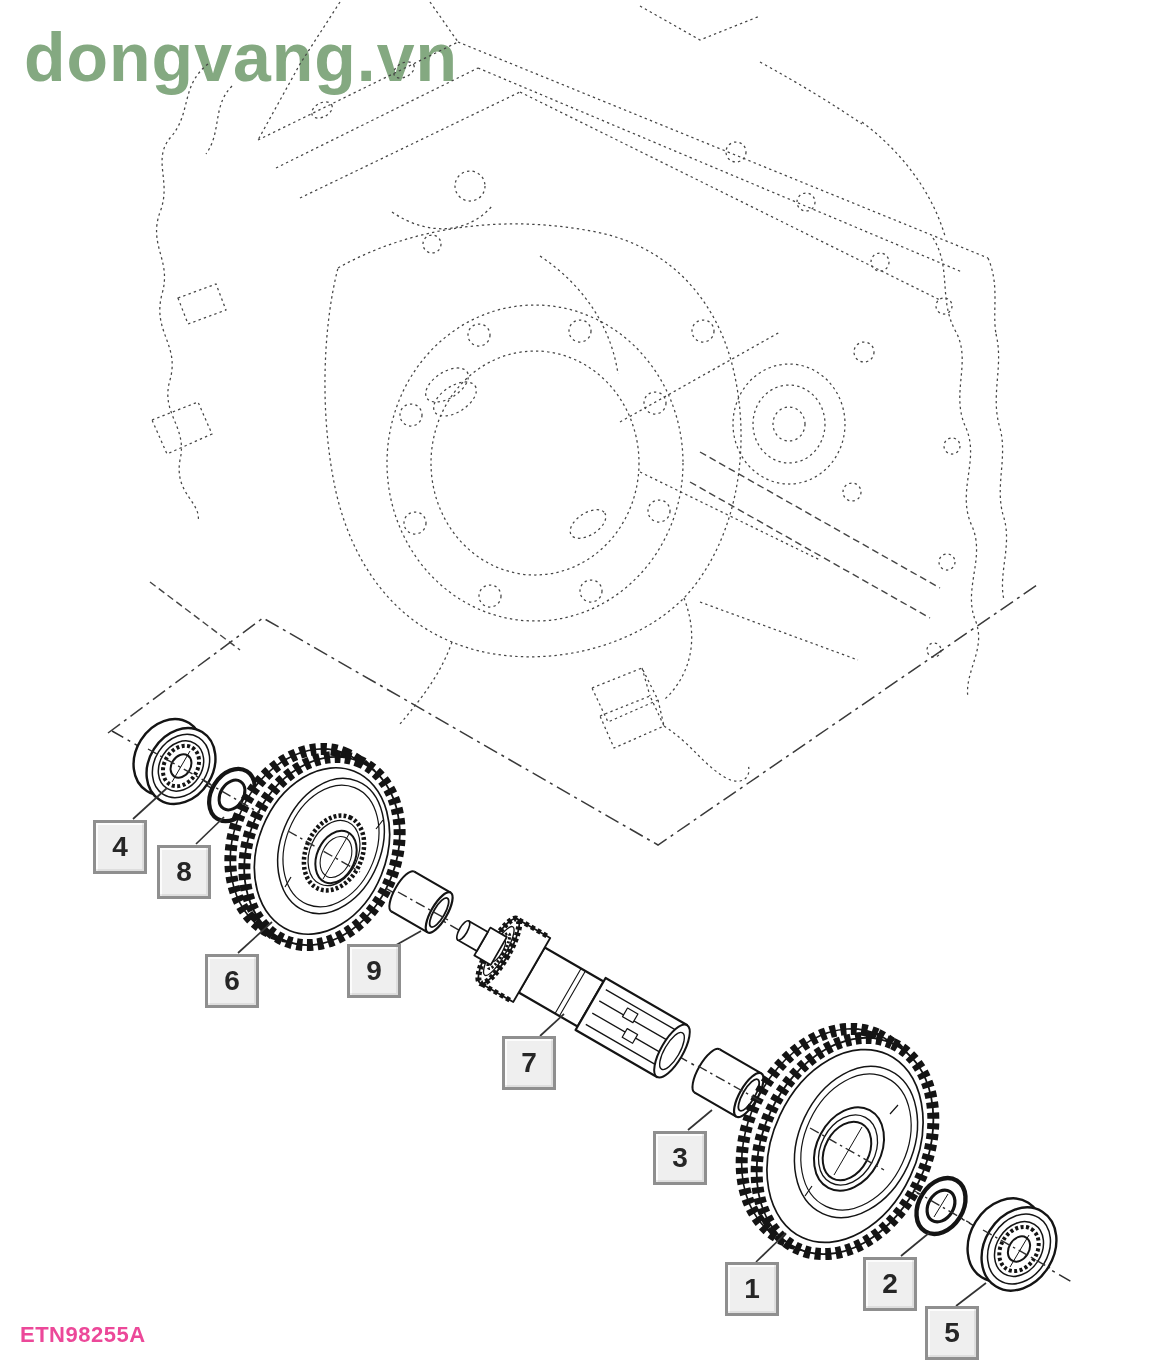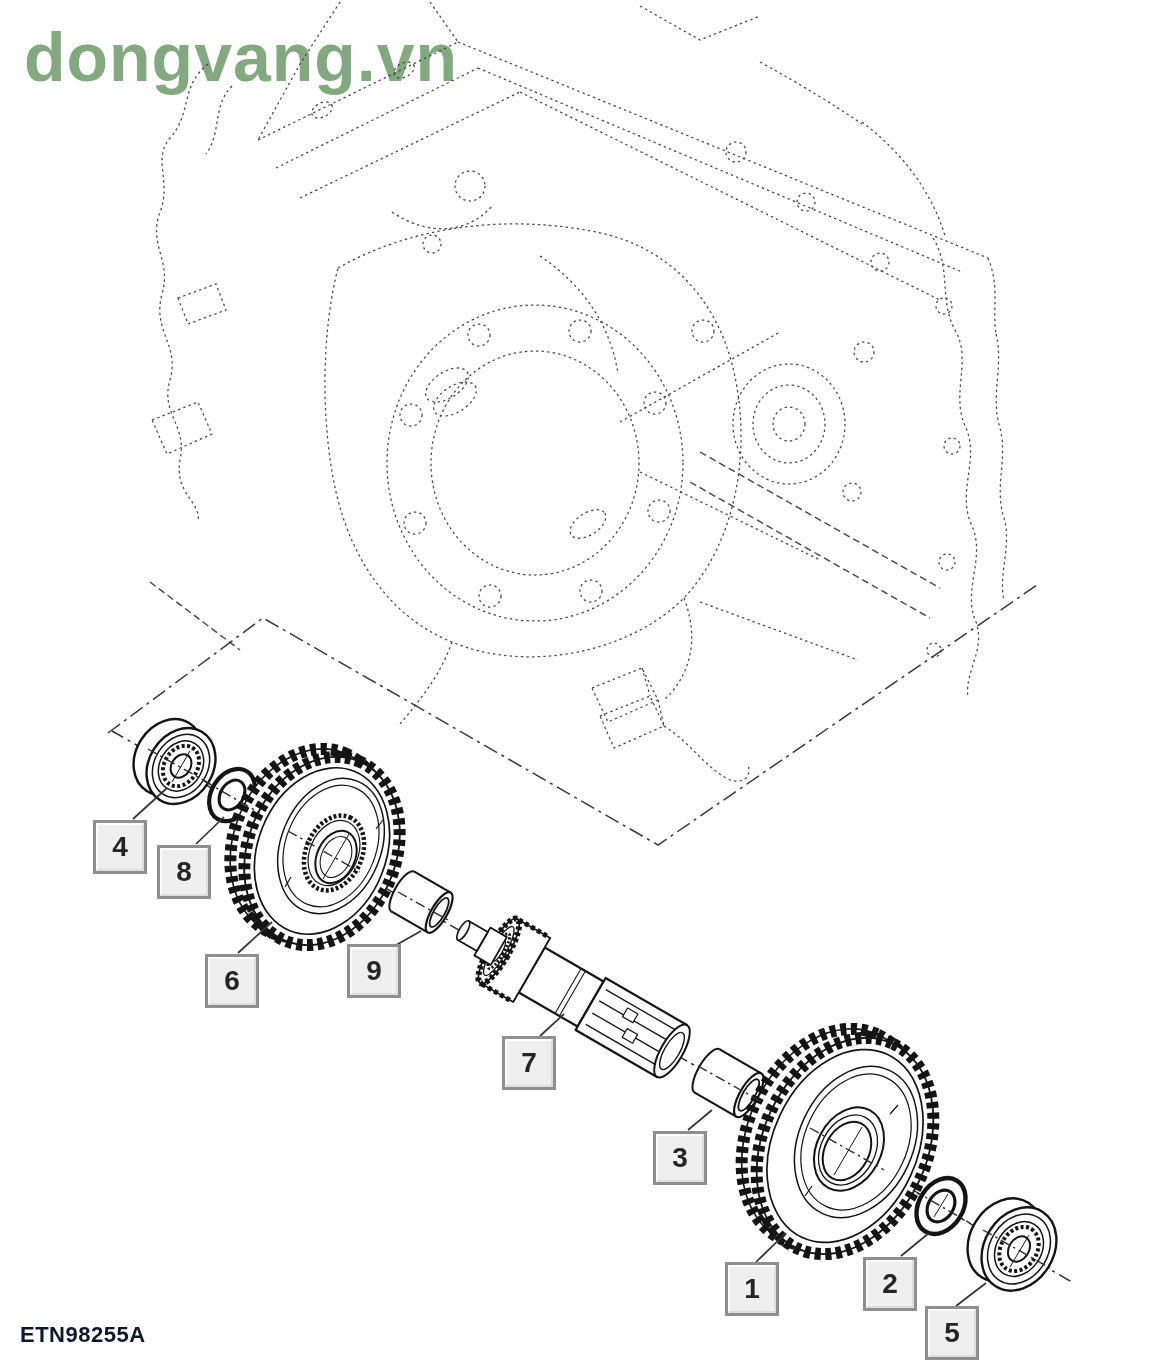--- a/index.html
+++ b/index.html
@@ -24,21 +24,21 @@
   .leader { stroke:#333333; stroke-width:1.7; fill:none; }
   .callout {
     position:absolute; z-index:3; width:48px; height:48px;
     border:3px solid #8f8f8f; background:#efefef; color:#262626;
     display:flex; align-items:center; justify-content:center;
     font-size:28px; font-weight:700;
     box-shadow: inset -2px -2px 0 rgba(0,0,0,0.07), inset 2px 2px 0 rgba(255,255,255,0.8);
   }
   .drawing-code {
     position:absolute; z-index:3; left:20px; top:1322px;
-    font-size:22px; font-weight:700; color:#0f172a; letter-spacing:0.5px;
+    font-size:22px; font-weight:700; color:#ec4899; letter-spacing:0.5px;
   }
 </style>
 </head>
 <body>
 
 <div class="stage">
 
   <div class="watermark">dongvang.vn</div>
 
   <svg class="canvas" width="1170" height="1366" viewBox="0 0 1170 1366">

